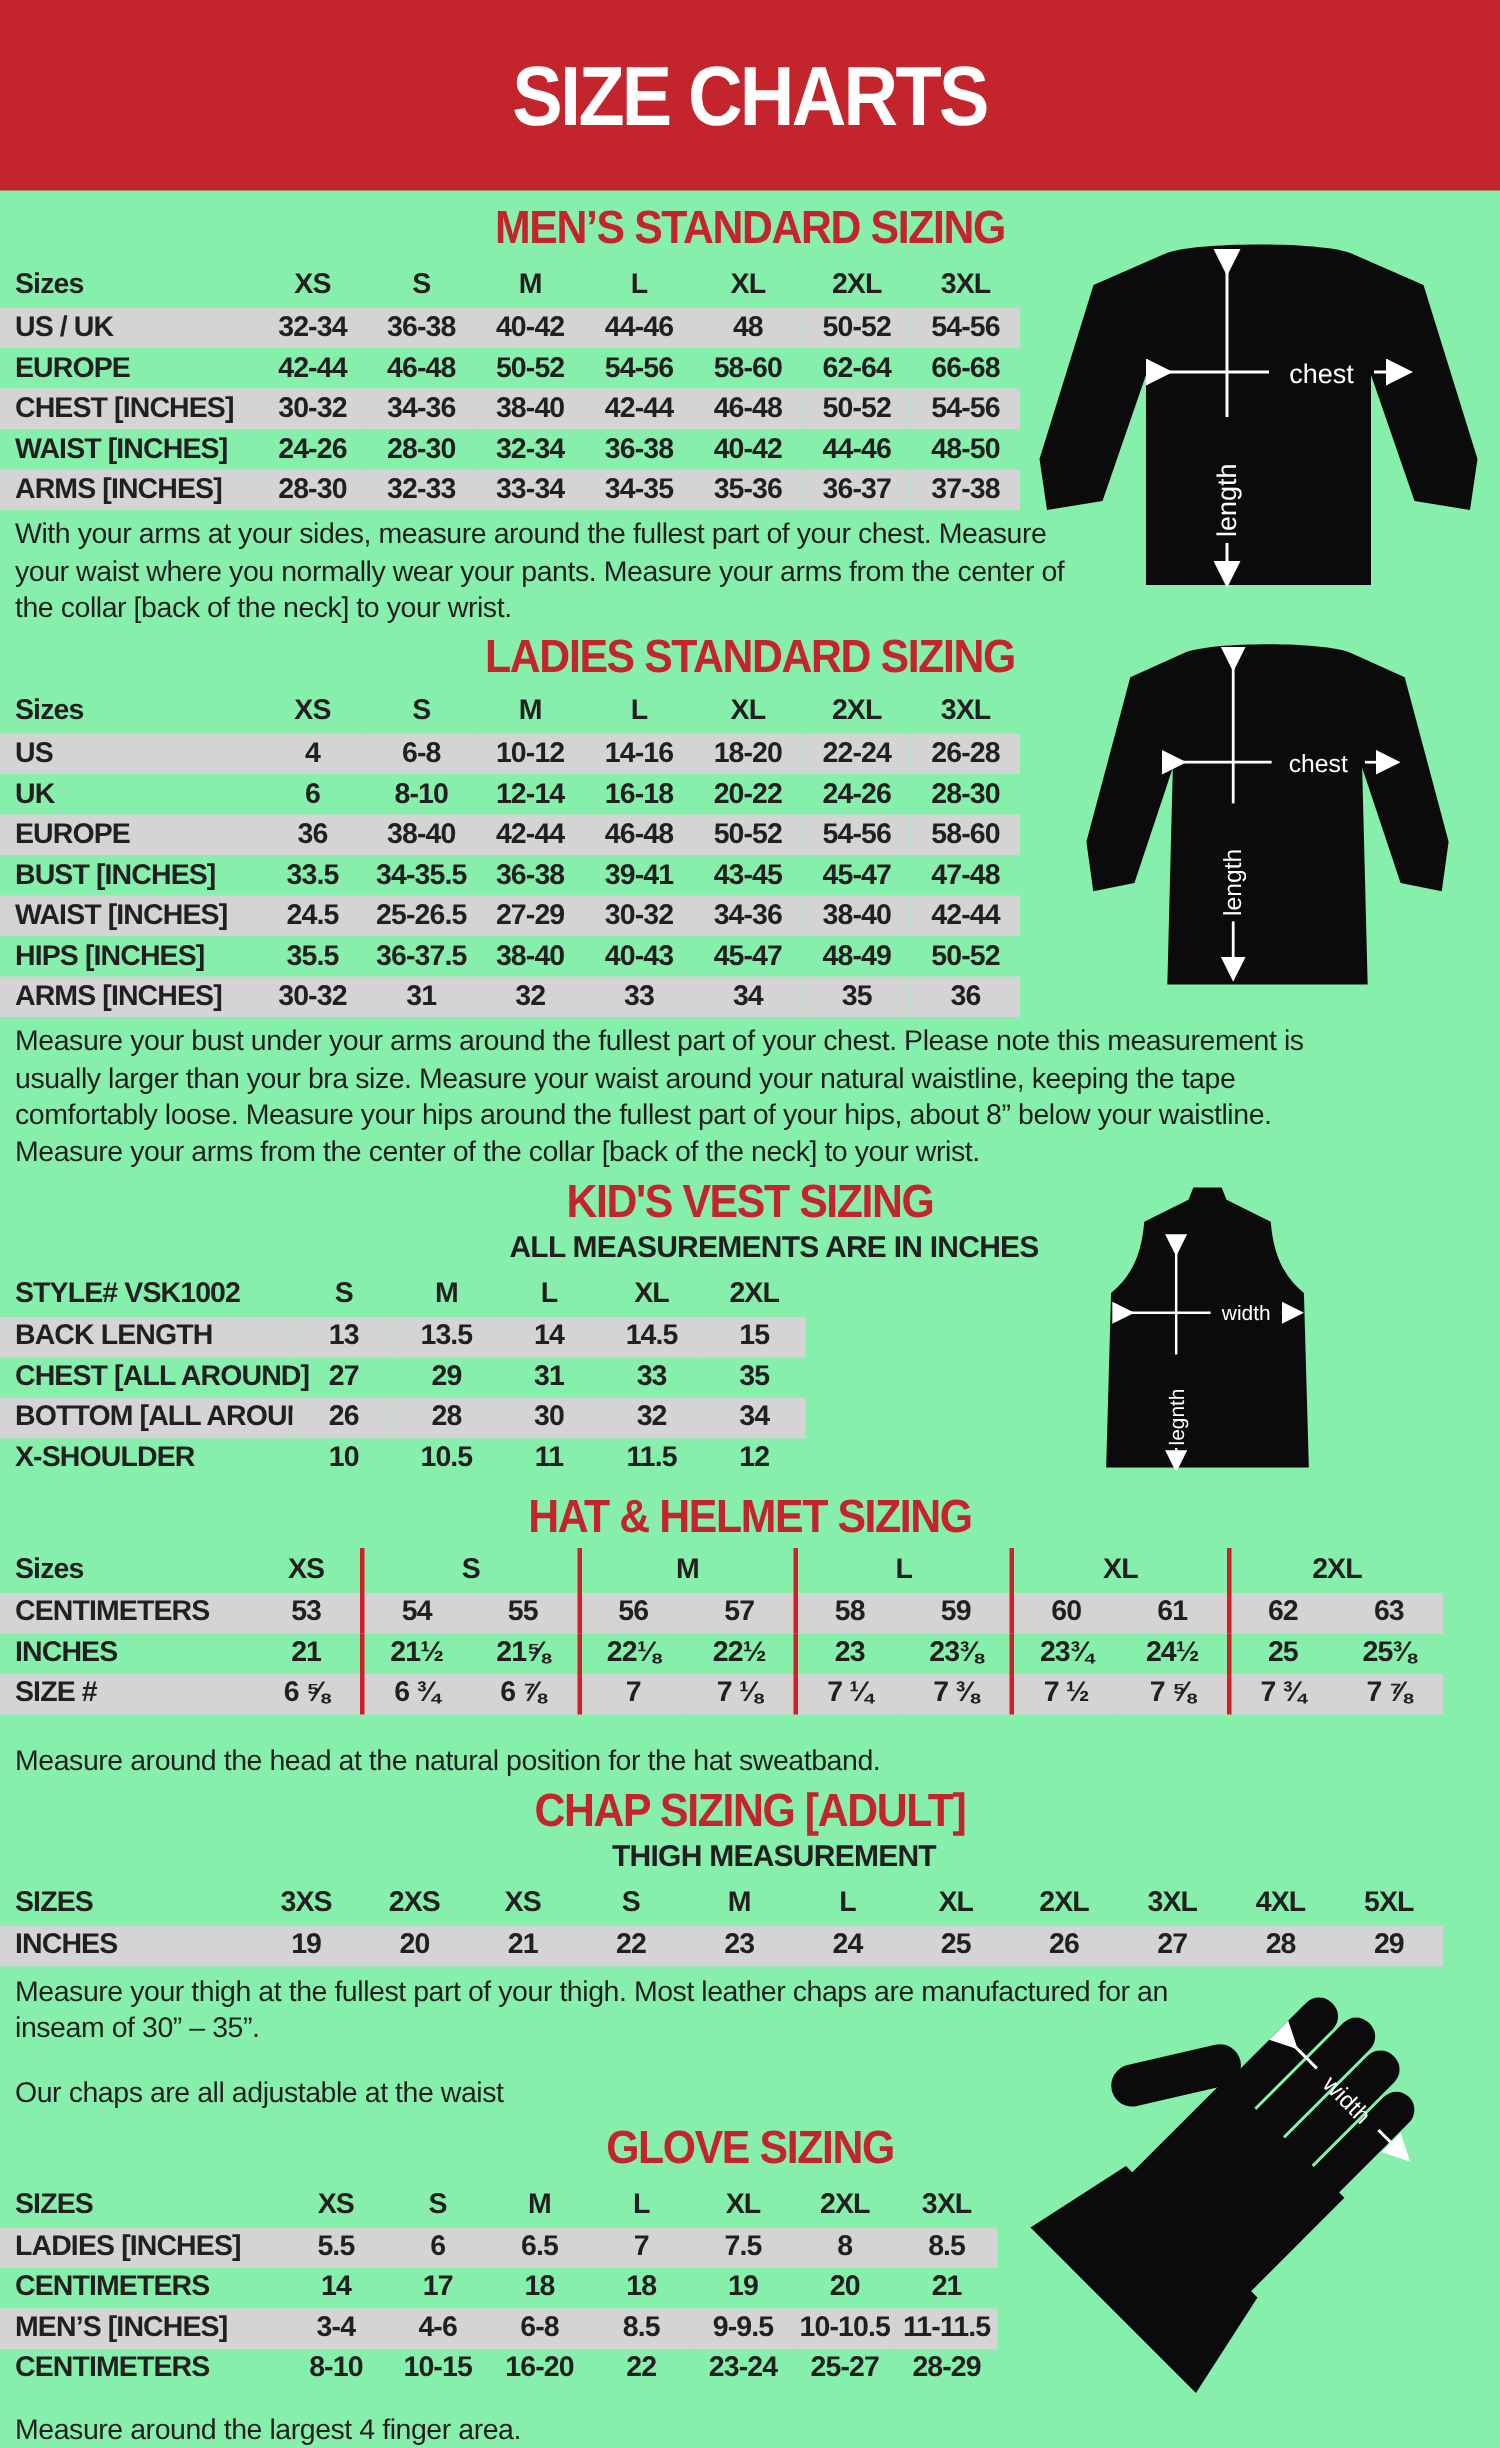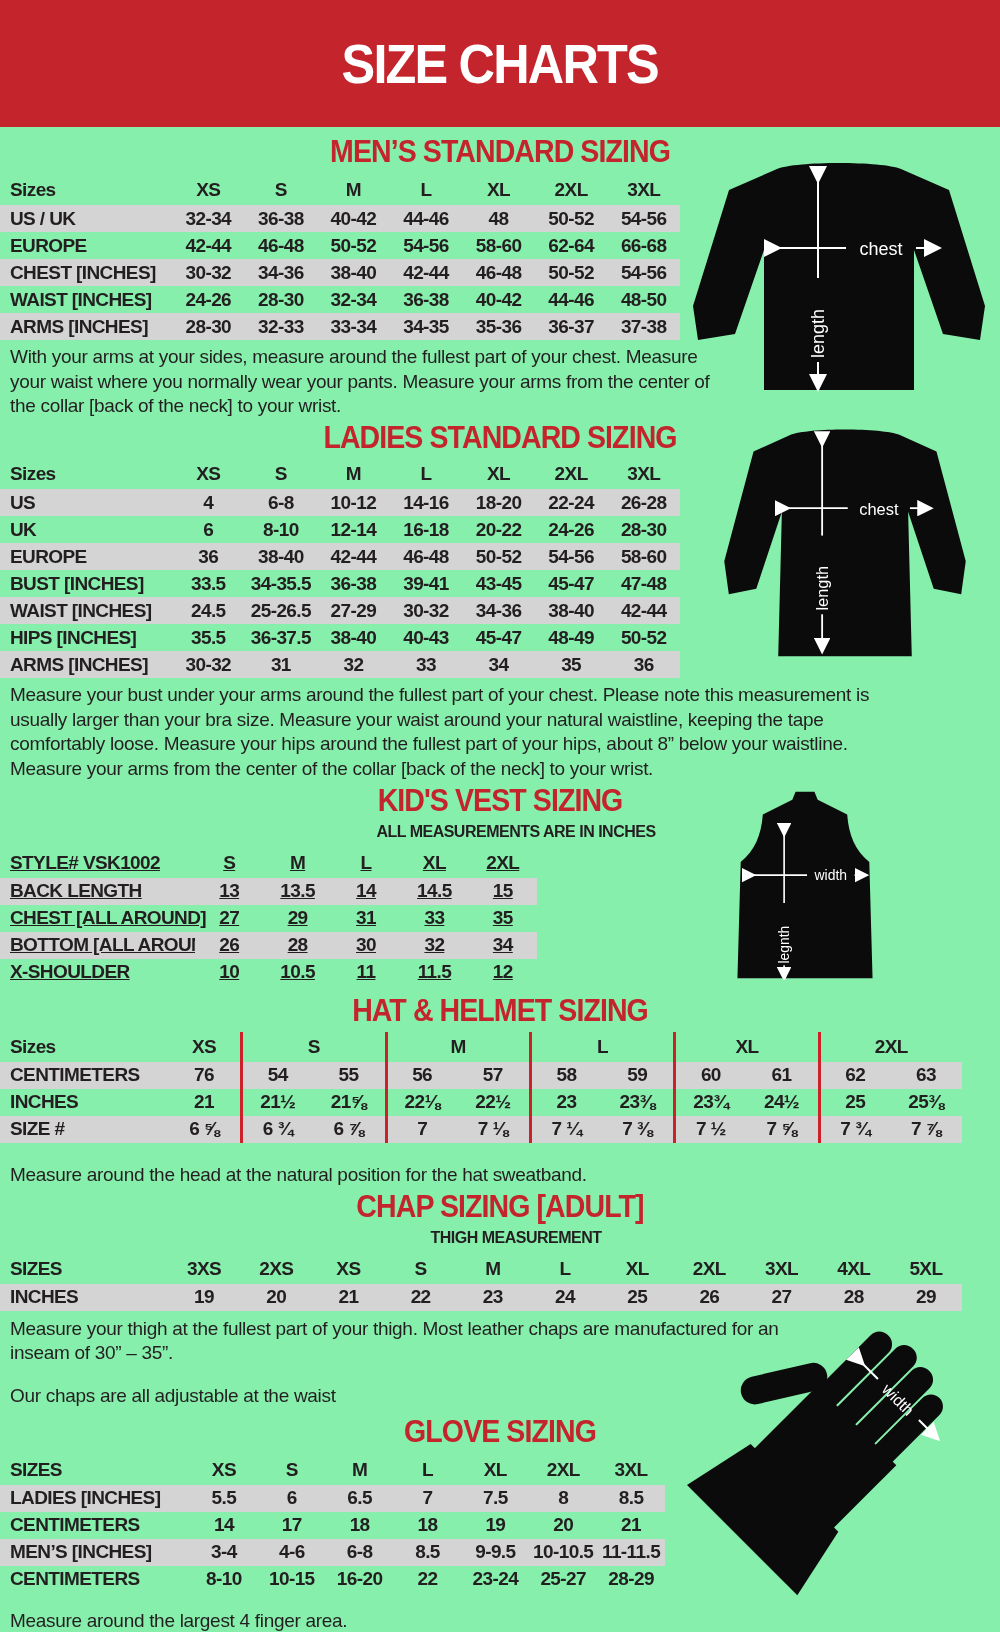--- a/index.html
+++ b/index.html
@@ -3,21 +3,21 @@
 <meta charset="utf-8">
 <style>
   html,body{margin:0;padding:0;background:#fff;}
   body{font-family:"Liberation Sans",sans-serif;color:#231f20;}
   .page{position:relative;width:1000px;height:1632px;background:#86efac;overflow:hidden;}
 
   .banner{height:127px;background:#c4242b;display:flex;align-items:center;justify-content:center;}
   .banner h1{margin:0;color:#fff;font-size:56px;font-weight:700;letter-spacing:-2px;transform:scaleX(.9);white-space:nowrap;}
 
   .sec-title{color:#c4242b;font-size:31px;font-weight:700;text-align:center;letter-spacing:-1px;transform:scaleX(.92);height:38px;line-height:38px;white-space:nowrap;}
-  .sec-sub{font-size:16px;font-weight:700;text-align:center;letter-spacing:-0.5px;height:26px;line-height:24px;padding-left:32px;}
+  .sec-sub{font-size:20px;font-weight:700;text-align:center;letter-spacing:-0.5px;height:26px;line-height:24px;padding-left:32px;}
 
   .table{display:grid;font-weight:700;font-size:19px;}
   .cell{height:27px;display:flex;align-items:center;justify-content:center;letter-spacing:-0.6px;white-space:nowrap;}
   .cell.head{height:30px;}
   .cell.label{justify-content:flex-start;padding-left:10px;text-align:center;}
   .shaded{background:#d4d4d4;}
   .gdiv{border-left:3px solid #cc2128;}
 
   .note{font-size:19px;font-weight:400;letter-spacing:-0.3px;line-height:1.3;margin:0 0 0 10px;}
   .img-abs{position:absolute;}
@@ -149,21 +149,21 @@
       <div class="cell shaded">32</div>
       <div class="cell shaded">33</div>
       <div class="cell shaded">34</div>
       <div class="cell shaded">35</div>
       <div class="cell shaded">36</div>
     </div>
   <p class="note" style="margin-top:5px;width:888px;">Measure your bust under your arms around the fullest part of your chest. Please note this measurement is usually larger than your bra size. Measure your waist around your natural waistline, keeping the tape comfortably loose. Measure your hips around the fullest part of your hips, about 8” below your waistline. Measure your arms from the center of the collar [back of the neck] to your wrist.</p>
 
   <div class="sec-title">KID'S VEST SIZING</div>
   <div class="sec-sub">ALL MEASUREMENTS ARE IN INCHES</div>
-  <div class="table" style="margin-top: 2px; width: 537px; grid-template-columns: 195px repeat(5, 1fr); text-decoration: underline;">
+  <div class="table" style="margin-top: 2px; width: 537px; grid-template-columns: 195px repeat(5, 1fr);">
       <div class="cell head label">STYLE# VSK1002</div>
       <div class="cell head">S</div>
       <div class="cell head">M</div>
       <div class="cell head">L</div>
       <div class="cell head">XL</div>
       <div class="cell head">2XL</div>
       <div class="cell label shaded">BACK LENGTH</div>
       <div class="cell shaded">13</div>
       <div class="cell shaded">13.5</div>
       <div class="cell shaded">14</div>
@@ -192,21 +192,21 @@
   <div class="sec-title" style="margin-top:6px;">HAT &amp; HELMET SIZING</div>
   <div class="table" style="margin-top: 2px; width: 962px; grid-template-columns: 168px repeat(11, 1fr);">
       <div class="cell head label" style="grid-column: span 1;">Sizes</div>
       <div class="cell head" style="grid-column: span 1;">XS</div>
       <div class="cell head gdiv" style="grid-column: span 2;">S</div>
       <div class="cell head gdiv" style="grid-column: span 2;">M</div>
       <div class="cell head gdiv" style="grid-column: span 2;">L</div>
       <div class="cell head gdiv" style="grid-column: span 2;">XL</div>
       <div class="cell head gdiv" style="grid-column: span 2;">2XL</div>
       <div class="cell label shaded">CENTIMETERS</div>
-      <div class="cell shaded">76</div>
+      <div class="cell shaded">53</div>
       <div class="cell shaded gdiv">54</div>
       <div class="cell shaded">55</div>
       <div class="cell shaded gdiv">56</div>
       <div class="cell shaded">57</div>
       <div class="cell shaded gdiv">58</div>
       <div class="cell shaded">59</div>
       <div class="cell shaded gdiv">60</div>
       <div class="cell shaded">61</div>
       <div class="cell shaded gdiv">62</div>
       <div class="cell shaded">63</div>

